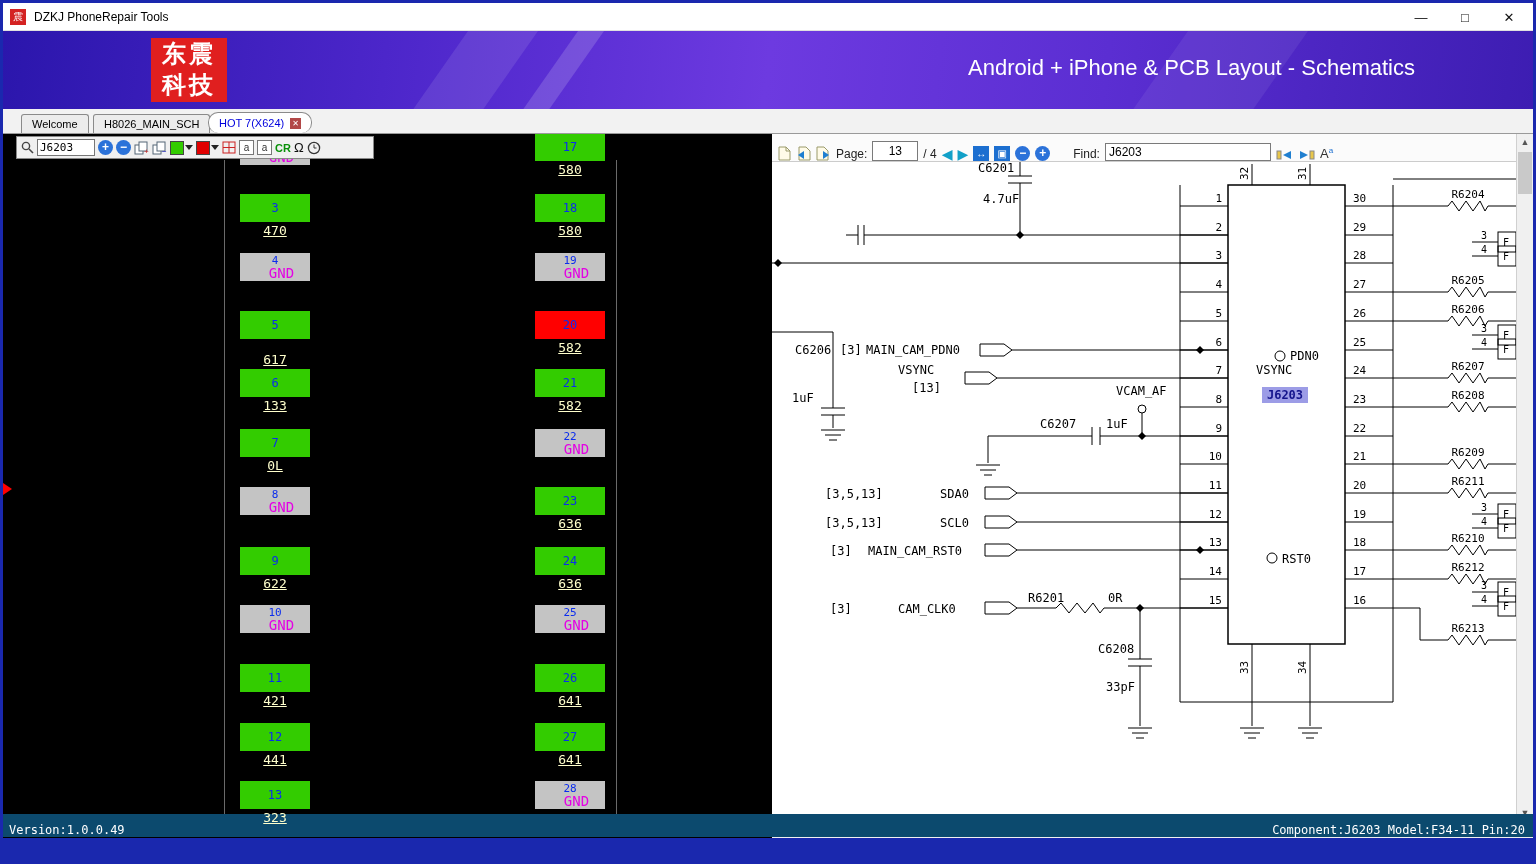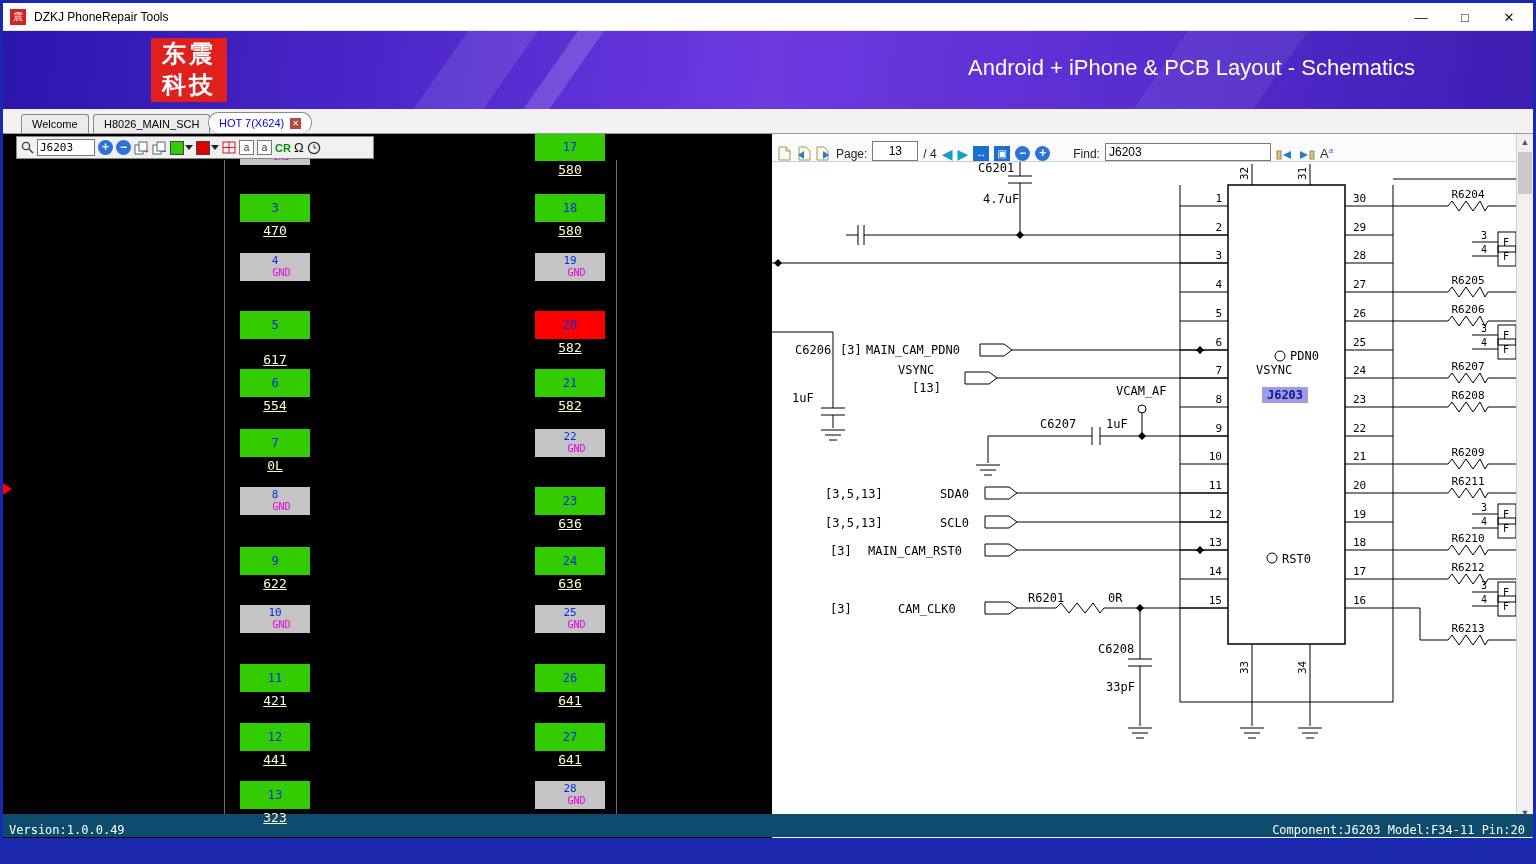--- a/index.html
+++ b/index.html
@@ -37,21 +37,21 @@
   .abox{width:13px;height:13px;border:1px solid #777;background:#fff;color:#333;font-size:10px;line-height:13px;text-align:center;flex:none;}
   .crlbl{color:#089008;font-weight:bold;font-size:11px;flex:none;}
   .omg{color:#111;font-size:13px;flex:none;}
   .col-line{position:absolute;top:26px;bottom:8px;width:1px;background:#6a6a6a;}
   .red-marker{position:absolute;left:0;top:349px;width:0;height:0;border-top:6px solid transparent;border-bottom:6px solid transparent;border-left:9px solid #f00;}
   
   .pin-box{position:absolute;width:70px;height:28px;display:flex;align-items:center;justify-content:center;font:12px "DejaVu Sans Mono",monospace;color:#0a2cee;z-index:1;}
   .pin-box.green{background:#33cc00;}
   .pin-box.red{background:#ff0000;}
   .pin-box.gnd{background:#c4c4c4;flex-direction:column;line-height:12px;font-size:11px;}
-  .pin-box .gnd-txt{color:#e400e4;font-size:10px;margin-left:13px;}
+  .pin-box .gnd-txt{color:#e400e4;font-size:14px;margin-left:13px;}
   .pin-value{position:absolute;width:70px;height:18px;text-align:center;font:13px "DejaVu Sans Mono",monospace;color:#ffffcc;z-index:1;text-decoration:underline;}
   
   .right-panel{position:absolute;left:769px;top:0;width:761px;height:704px;background:#fff;}
   .rp-toolbar{position:absolute;left:0;top:0;width:744px;height:28px;background:#fbfbfb;border-bottom:1px solid #ccc;display:flex;align-items:flex-end;gap:5px;padding:0 6px;box-sizing:border-box;font-size:12px;color:#222;}
   .pg-input{width:40px;height:16px;border:1px solid #7a7a7a;font:12px "Liberation Sans",sans-serif;text-align:center;}
   .find-input{width:158px;height:16px;border:1px solid #7a7a7a;font:12px "Liberation Sans",sans-serif;padding:0 3px;}
   .tri{font-size:14px;color:#12a0c8;flex:none;line-height:1;}
   .fitbtn{width:16px;height:15px;background:#1c6fd0;color:#fff;font-size:10px;line-height:15px;text-align:center;flex:none;}
   .find-lbl{margin-left:18px;}
   .fontbtn{font-size:13px;color:#333;flex:none;}
@@ -172,21 +172,21 @@
             <span class="gnd-txt">GND</span>
           </div>
           <div class="pin-value" style="left: 237px; top: 89px;">470</div>
           <div class="pin-box green" style="left: 237px; top: 60px;">3</div>
           <div class="pin-box gnd" style="left: 237px; top: 119px;">
             <span>4</span>
             <span class="gnd-txt">GND</span>
           </div>
           <div class="pin-value" style="left: 237px; top: 206px; margin-top: 12px;">617</div>
           <div class="pin-box green" style="left: 237px; top: 177px;">5</div>
-          <div class="pin-value" style="left: 237px; top: 264px;">554</div>
+          <div class="pin-value" style="left: 237px; top: 264px;">133</div>
           <div class="pin-box green" style="left: 237px; top: 235px;">6</div>
           <div class="pin-value" style="left: 237px; top: 324px;">0L</div>
           <div class="pin-box green" style="left: 237px; top: 295px;">7</div>
           <div class="pin-box gnd" style="left: 237px; top: 353px;">
             <span>8</span>
             <span class="gnd-txt">GND</span>
           </div>
           <div class="pin-value" style="left: 237px; top: 442px;">622</div>
           <div class="pin-box green" style="left: 237px; top: 413px;">9</div>
           <div class="pin-box gnd" style="left: 237px; top: 471px;">

